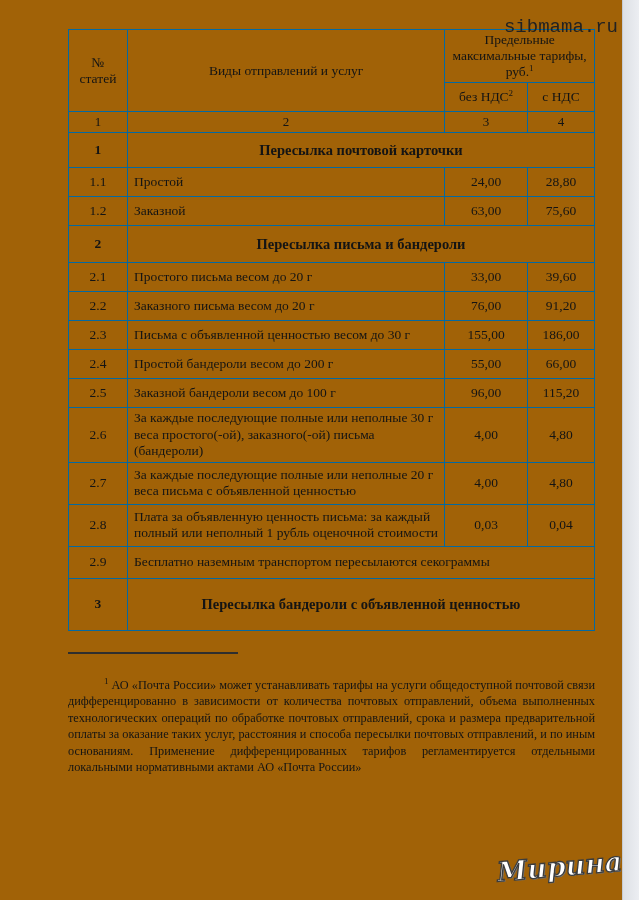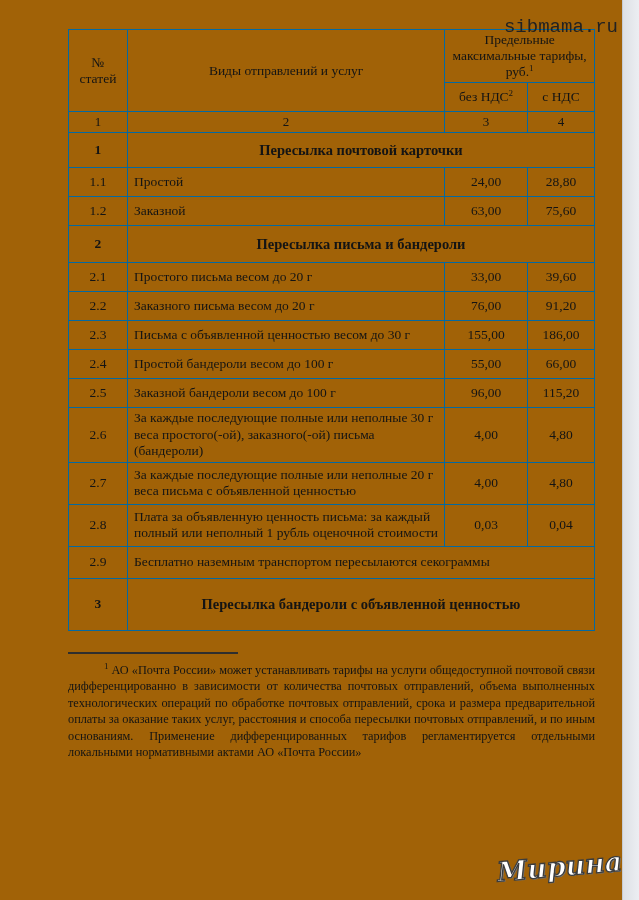--- a/index.html
+++ b/index.html
@@ -75,21 +75,21 @@
   tr.row-item-tall { height:42px; }
   tr.row-note { height:32px; }
 
   sup { font-size:9px; line-height:0; }
 
   .fn-rule {
     margin-top:21px;
     width:170px;
     border-top:2px solid #2e2e2e;
   }
-  .footnotes { margin-top:8px; font-size:12.3px; line-height:16.5px; text-align:justify; }
+  .footnotes { margin-top:23px; font-size:12.3px; line-height:16.5px; text-align:justify; }
   .footnotes p { text-indent:36px; }
 </style>
 </head>
 <body>
 
 <div class="page">
 
   <div class="edge-strip"></div>
 
   <div class="wm-site">sibmama.ru</div>
@@ -158,21 +158,21 @@
           <td class="cell-val">91,20</td>
         </tr>
         <tr class="row-item">
           <td class="cell-num">2.3</td>
           <td class="cell-label">Письма с объявленной ценностью весом до 30 г</td>
           <td class="cell-val">155,00</td>
           <td class="cell-val">186,00</td>
         </tr>
         <tr class="row-item">
           <td class="cell-num">2.4</td>
-          <td class="cell-label">Простой бандероли весом до 100 г</td>
+          <td class="cell-label">Простой бандероли весом до 200 г</td>
           <td class="cell-val">55,00</td>
           <td class="cell-val">66,00</td>
         </tr>
         <tr class="row-item">
           <td class="cell-num">2.5</td>
           <td class="cell-label">Заказной бандероли весом до 100 г</td>
           <td class="cell-val">96,00</td>
           <td class="cell-val">115,20</td>
         </tr>
         <tr class="row-item-tall">

